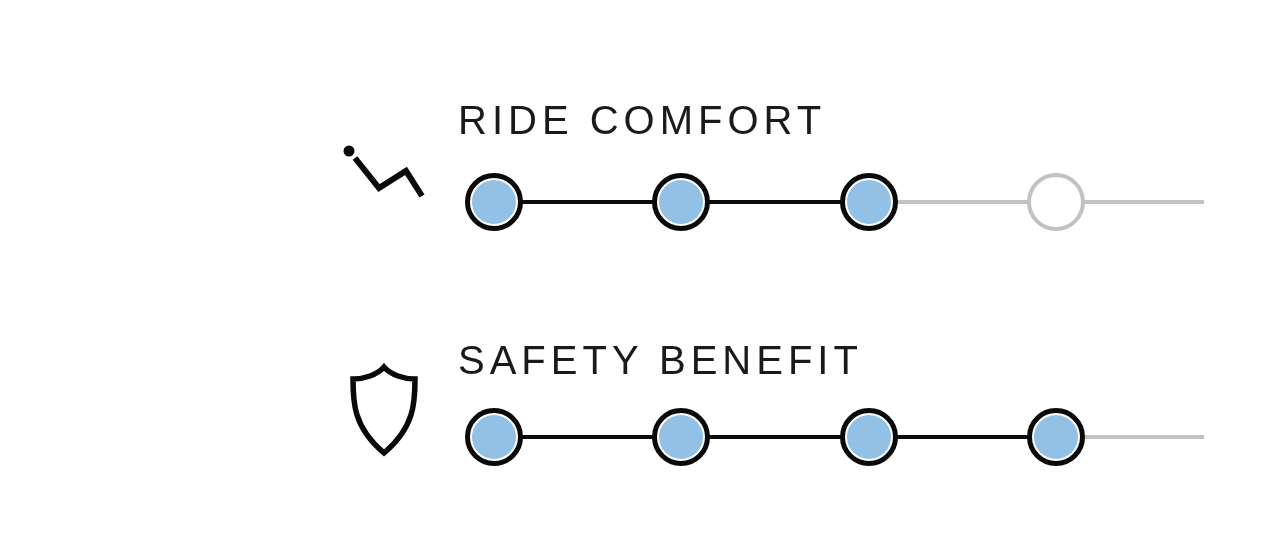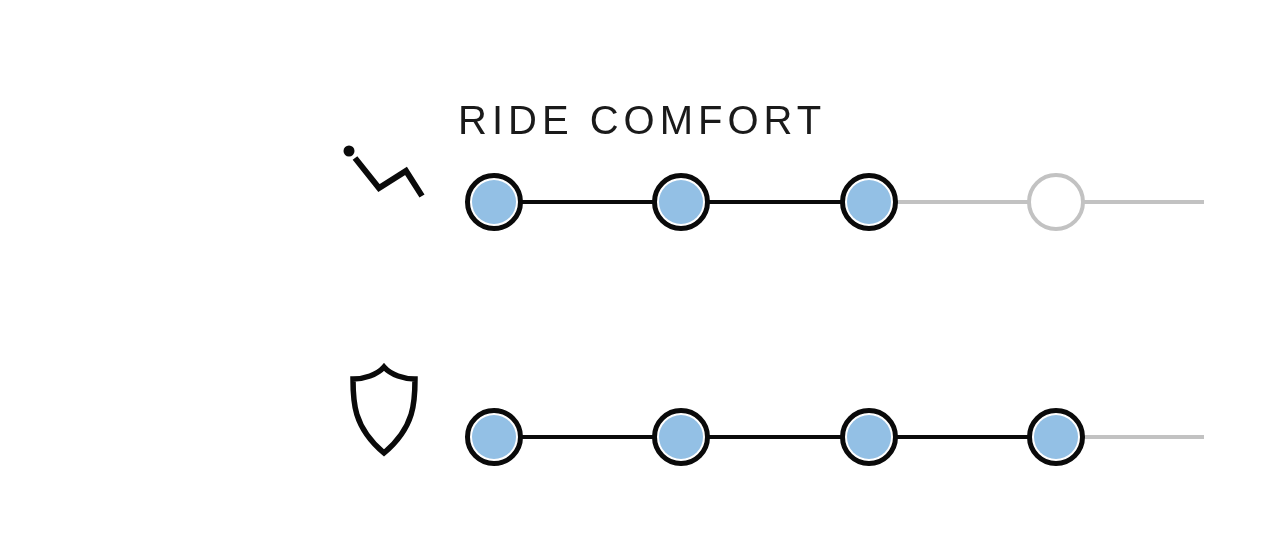--- a/index.html
+++ b/index.html
@@ -88,20 +88,21 @@
       </div>
       <div class="dot empty" style="left: 561.75px;"></div>
       <div class="dot empty" style="left: 749px;"></div>
     </div>
 
   <div class="icon-box row2-icon">
     <svg viewBox="0 0 76 94" xmlns="http://www.w3.org/2000/svg">
       <path d="M38 4 C31 12 18 16 7 16 C7 38 7 64 38 90 C69 64 69 38 69 16 C58 16 45 12 38 4 Z" fill="none" stroke="#0A0A0A" stroke-width="5.5" stroke-linejoin="miter"></path>
     </svg>
   </div>
+  <h2 class="scale-title row2-title">SAFETY BENEFIT</h2>
   <div class="scale row2-scale">
       <div class="segment active" style="left: 29px; width: 187.25px;"></div>
       <div class="segment active" style="left: 216.25px; width: 187.25px;"></div>
       <div class="segment active" style="left: 403.5px; width: 187.25px;"></div>
       <div class="segment inactive" style="left: 590.75px; width: 187.25px;"></div>
       <div class="dot filled" style="left: 0px;">
         <div class="dot-inner"></div>
       </div>
       <div class="dot filled" style="left: 187.25px;">
         <div class="dot-inner"></div>

